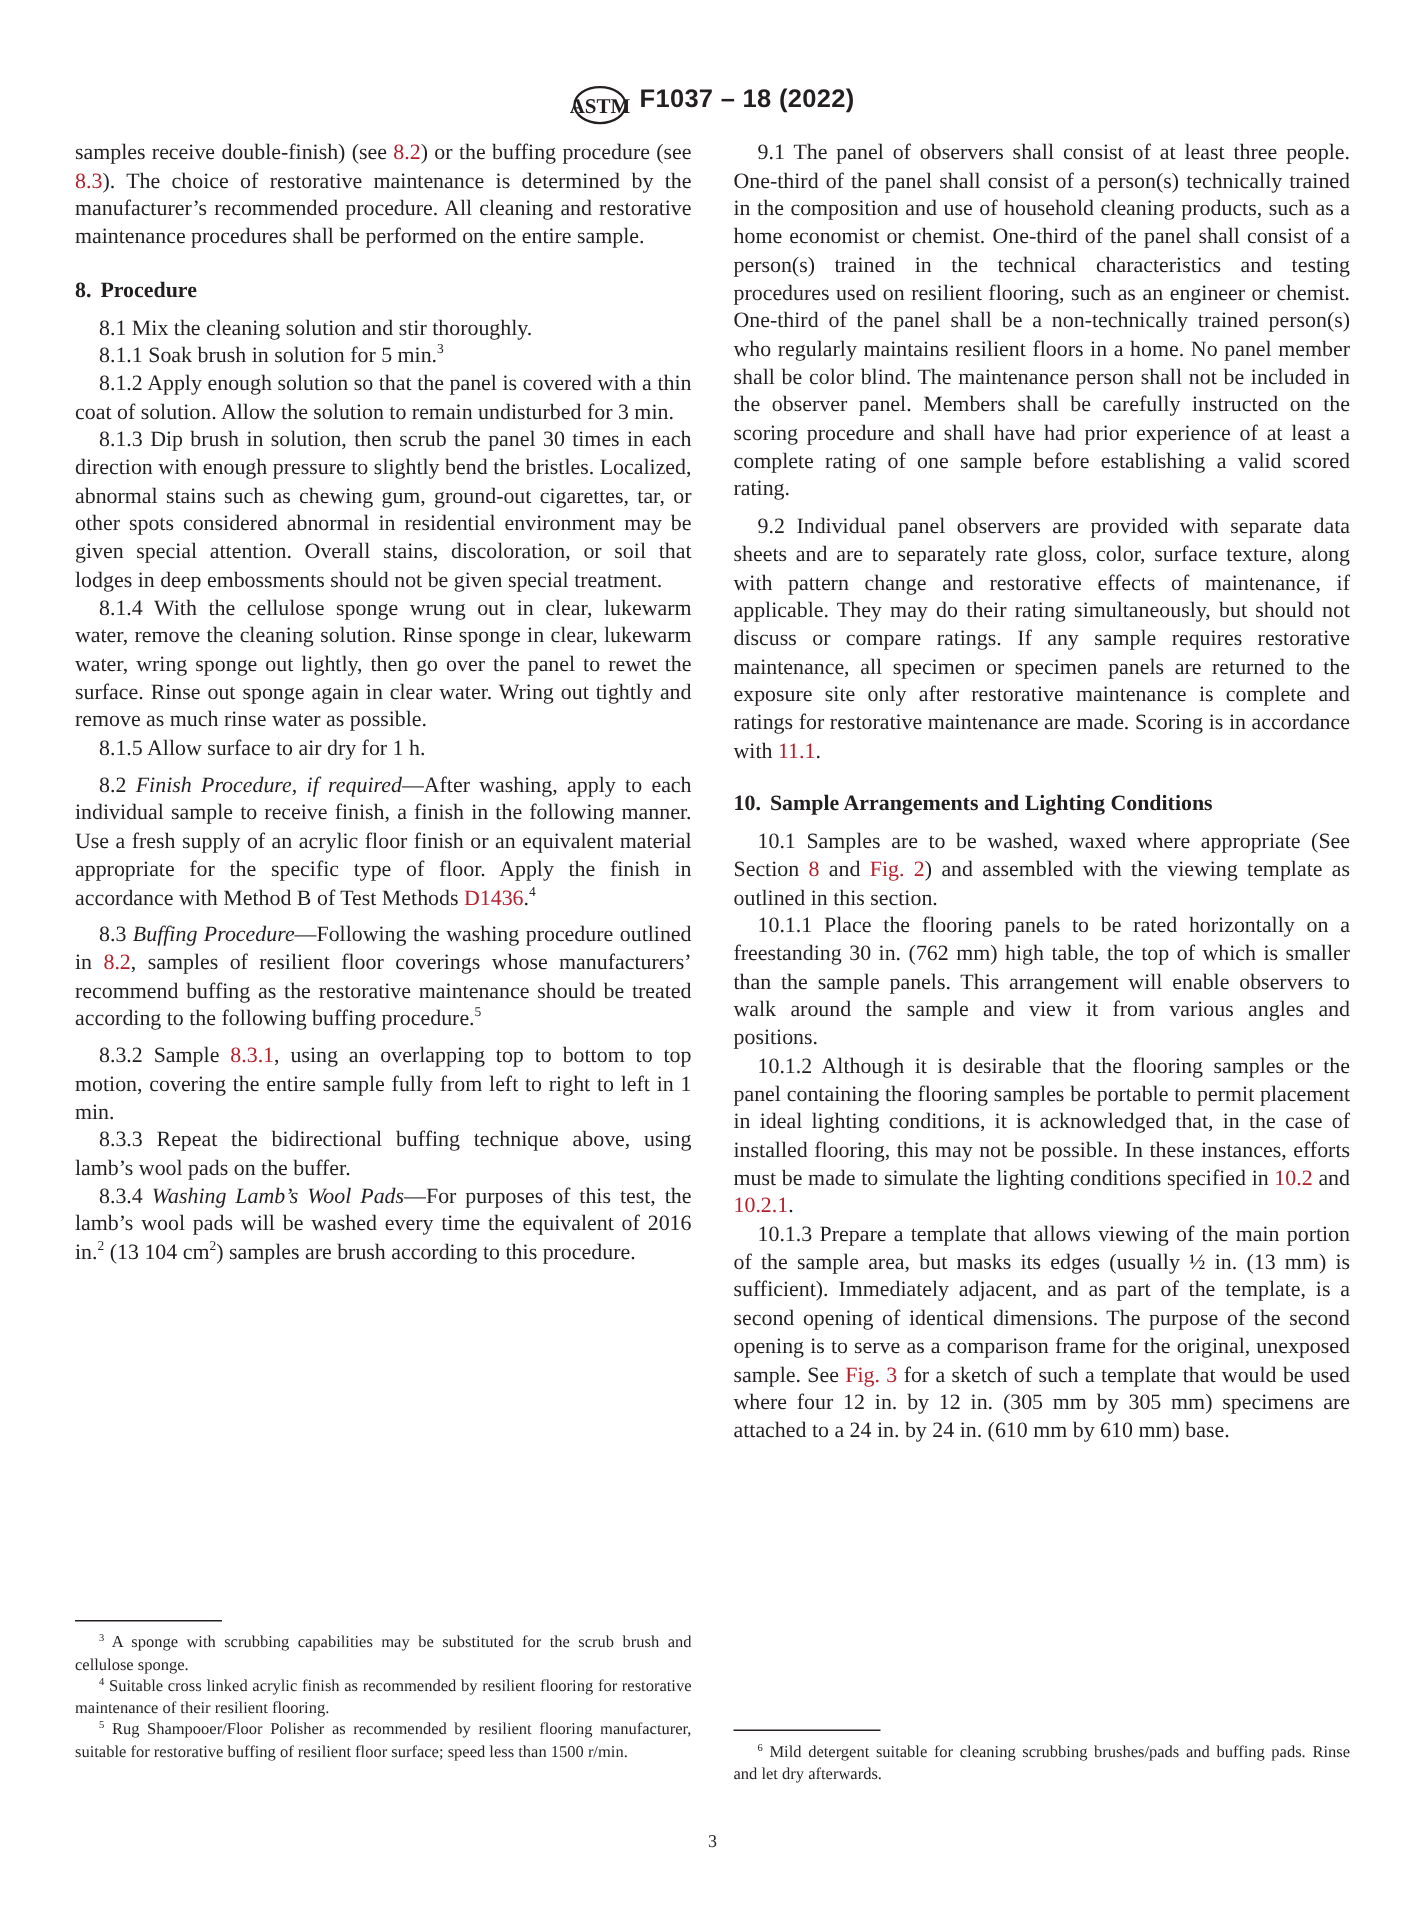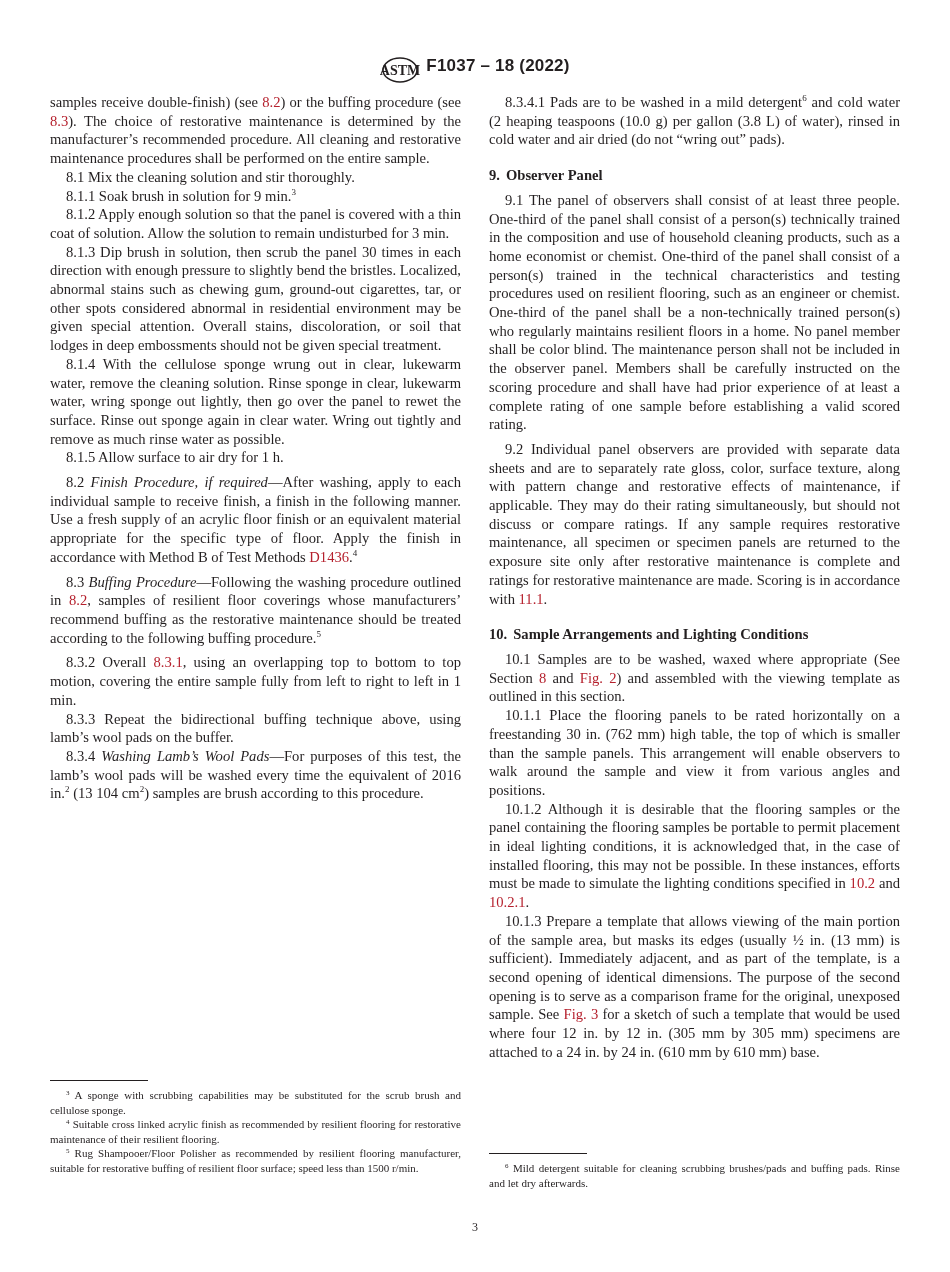--- a/index.html
+++ b/index.html
@@ -53,47 +53,46 @@
   <svg class="logo" viewBox="0 0 40 28">
     <ellipse cx="20" cy="14" rx="17" ry="12" fill="none" stroke="#231f20" stroke-width="1.5"></ellipse>
     <text x="20" y="19" text-anchor="middle" font-family="Liberation Serif, serif" font-weight="bold" font-size="14" fill="#231f20">ASTM</text>
   </svg>
   <span class="doc-id">F1037 – 18 (2022)</span>
 </div>
 
 <div class="col left">
   <p><span>samples receive double-finish) (see </span><span class="link">8.2</span><span>) or the buffing procedure (see </span><span class="link">8.3</span><span>). The choice of restorative maintenance is determined by the manufacturer’s recommended procedure. All cleaning and restorative maintenance procedures shall be performed on the entire sample.</span></p>
 
+  <h2><span class="num">8.</span><span>Procedure</span></h2>
 
   <p class="ind">8.1  Mix the cleaning solution and stir thoroughly.</p>
-  <p class="ind"><span>8.1.1  Soak brush in solution for 9 min.</span><sup>3</sup></p>
+  <p class="ind"><span>8.1.1  Soak brush in solution for 5 min.</span><sup>3</sup></p>
   <p class="ind">8.1.2  Apply enough solution so that the panel is covered with a thin coat of solution. Allow the solution to remain undisturbed for 3 min.</p>
   <p class="ind">8.1.3  Dip brush in solution, then scrub the panel 30 times in each direction with enough pressure to slightly bend the bristles. Localized, abnormal stains such as chewing gum, ground-out cigarettes, tar, or other spots considered abnormal in residential environment may be given special attention. Overall stains, discoloration, or soil that lodges in deep embossments should not be given special treatment.</p>
   <p class="ind">8.1.4  With the cellulose sponge wrung out in clear, lukewarm water, remove the cleaning solution. Rinse sponge in clear, lukewarm water, wring sponge out lightly, then go over the panel to rewet the surface. Rinse out sponge again in clear water. Wring out tightly and remove as much rinse water as possible.</p>
   <p class="ind">8.1.5  Allow surface to air dry for 1 h.</p>
 
   <p class="ind gap"><span>8.2 </span><i>Finish Procedure, if required</i><span>—After washing, apply to each individual sample to receive finish, a finish in the following manner. Use a fresh supply of an acrylic floor finish or an equivalent material appropriate for the specific type of floor. Apply the finish in accordance with Method B of Test Methods </span><span class="link">D1436</span><span>.</span><sup>4</sup></p>
 
   <p class="ind gap"><span>8.3 </span><i>Buffing Procedure</i><span>—Following the washing procedure outlined in </span><span class="link">8.2</span><span>, samples of resilient floor coverings whose manufacturers’ recommend buffing as the restorative maintenance should be treated according to the following buffing procedure.</span><sup>5</sup></p>
-  <p class="ind gap"><span>8.3.2  Overall </span><span class="link">8.3.1</span><span>, using an overlapping top to bottom to top motion, covering the entire sample fully from left to right to left in 1 min.</span></p>
+  <p class="ind gap"><span>8.3.2  Sample </span><span class="link">8.3.1</span><span>, using an overlapping top to bottom to top motion, covering the entire sample fully from left to right to left in 1 min.</span></p>
   <p class="ind">8.3.3  Repeat the bidirectional buffing technique above, using lamb’s wool pads on the buffer.</p>
   <p class="ind"><span>8.3.4  </span><i>Washing Lamb’s Wool Pads</i><span>—For purposes of this test, the lamb’s wool pads will be washed every time the equivalent of 2016 in.</span><sup>2</sup><span> (13 104 cm</span><sup>2</sup><span>) samples are brush according to this procedure.</span></p>
 </div>
 
 <div class="fn-rule" style="left:50px; top:1080px;"></div>
 <div class="footnotes" style="left:50px; top:1088px;">
   <p><sup>3</sup><span> A sponge with scrubbing capabilities may be substituted for the scrub brush and cellulose sponge.</span></p>
   <p><sup>4</sup><span> Suitable cross linked acrylic finish as recommended by resilient flooring for restorative maintenance of their resilient flooring.</span></p>
   <p><sup>5</sup><span> Rug Shampooer/Floor Polisher as recommended by resilient flooring manufacturer, suitable for restorative buffing of resilient floor surface; speed less than 1500 r/min.</span></p>
 </div>
 
 <div class="col right">
-  <p class="ind"><span>8.3.4.1  Pads are to be washed in a mild detergent</span><sup>6</sup><span> and cold water (2 heaping teaspoons (10.0 g) per gallon (3.8 L) of water), rinsed in cold water and air dried (do not “wring out” pads).</span></p>
 
-  <h2><span class="num">9.</span><span>Observer Panel</span></h2>
   <p class="ind">9.1  The panel of observers shall consist of at least three people. One-third of the panel shall consist of a person(s) technically trained in the composition and use of household cleaning products, such as a home economist or chemist. One-third of the panel shall consist of a person(s) trained in the technical characteristics and testing procedures used on resilient flooring, such as an engineer or chemist. One-third of the panel shall be a non-technically trained person(s) who regularly maintains resilient floors in a home. No panel member shall be color blind. The maintenance person shall not be included in the observer panel. Members shall be carefully instructed on the scoring procedure and shall have had prior experience of at least a complete rating of one sample before establishing a valid scored rating.</p>
   <p class="ind gap"><span>9.2  Individual panel observers are provided with separate data sheets and are to separately rate gloss, color, surface texture, along with pattern change and restorative effects of maintenance, if applicable. They may do their rating simultaneously, but should not discuss or compare ratings. If any sample requires restorative maintenance, all specimen or specimen panels are returned to the exposure site only after restorative maintenance is complete and ratings for restorative maintenance are made. Scoring is in accordance with </span><span class="link">11.1</span><span>.</span></p>
 
   <h2><span class="num">10.</span><span>Sample Arrangements and Lighting Conditions</span></h2>
   <p class="ind"><span>10.1  Samples are to be washed, waxed where appropriate (See Section </span><span class="link">8</span><span> and </span><span class="link">Fig. 2</span><span>) and assembled with the viewing template as outlined in this section.</span></p>
   <p class="ind">10.1.1  Place the flooring panels to be rated horizontally on a freestanding 30 in. (762 mm) high table, the top of which is smaller than the sample panels. This arrangement will enable observers to walk around the sample and view it from various angles and positions.</p>
   <p class="ind"><span>10.1.2  Although it is desirable that the flooring samples or the panel containing the flooring samples be portable to permit placement in ideal lighting conditions, it is acknowledged that, in the case of installed flooring, this may not be possible. In these instances, efforts must be made to simulate the lighting conditions specified in </span><span class="link">10.2</span><span> and </span><span class="link">10.2.1</span><span>.</span></p>
   <p class="ind"><span>10.1.3  Prepare a template that allows viewing of the main portion of the sample area, but masks its edges (usually ½ in. (13 mm) is sufficient). Immediately adjacent, and as part of the template, is a second opening of identical dimensions. The purpose of the second opening is to serve as a comparison frame for the original, unexposed sample. See </span><span class="link">Fig. 3</span><span> for a sketch of such a template that would be used where four 12 in. by 12 in. (305 mm by 305 mm) specimens are attached to a 24 in. by 24 in. (610 mm by 610 mm) base.</span></p>
 </div>
 

